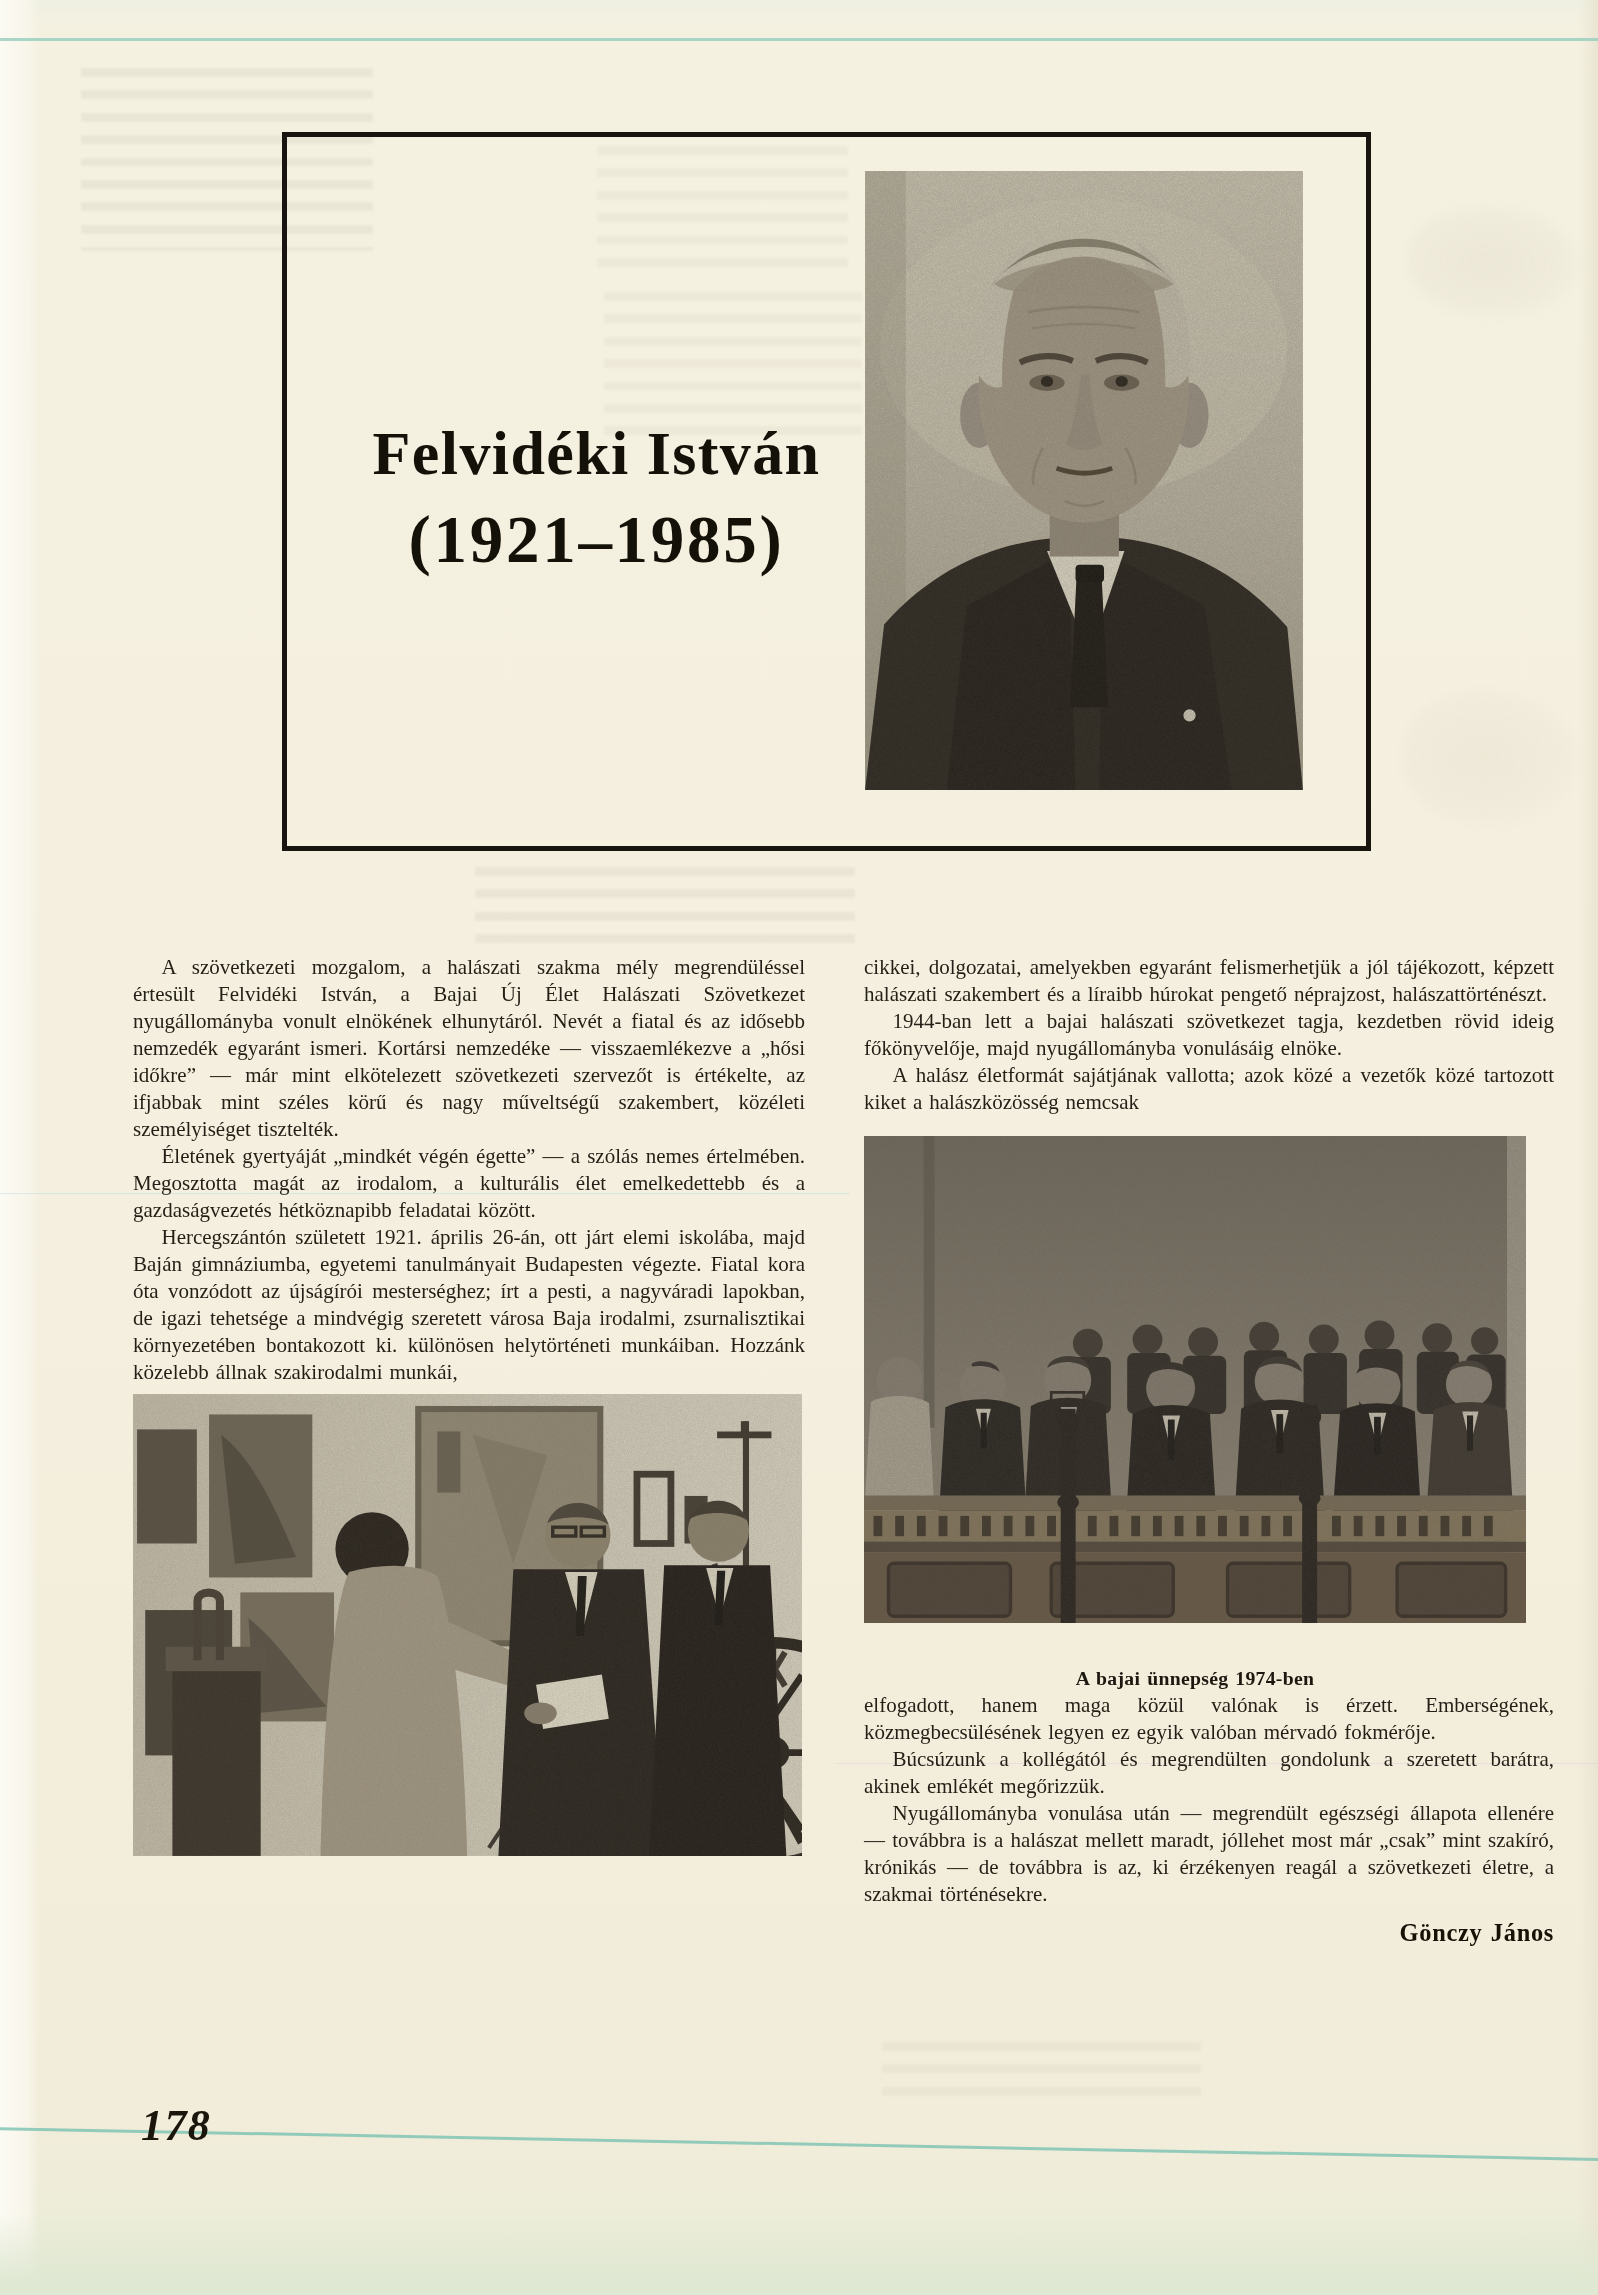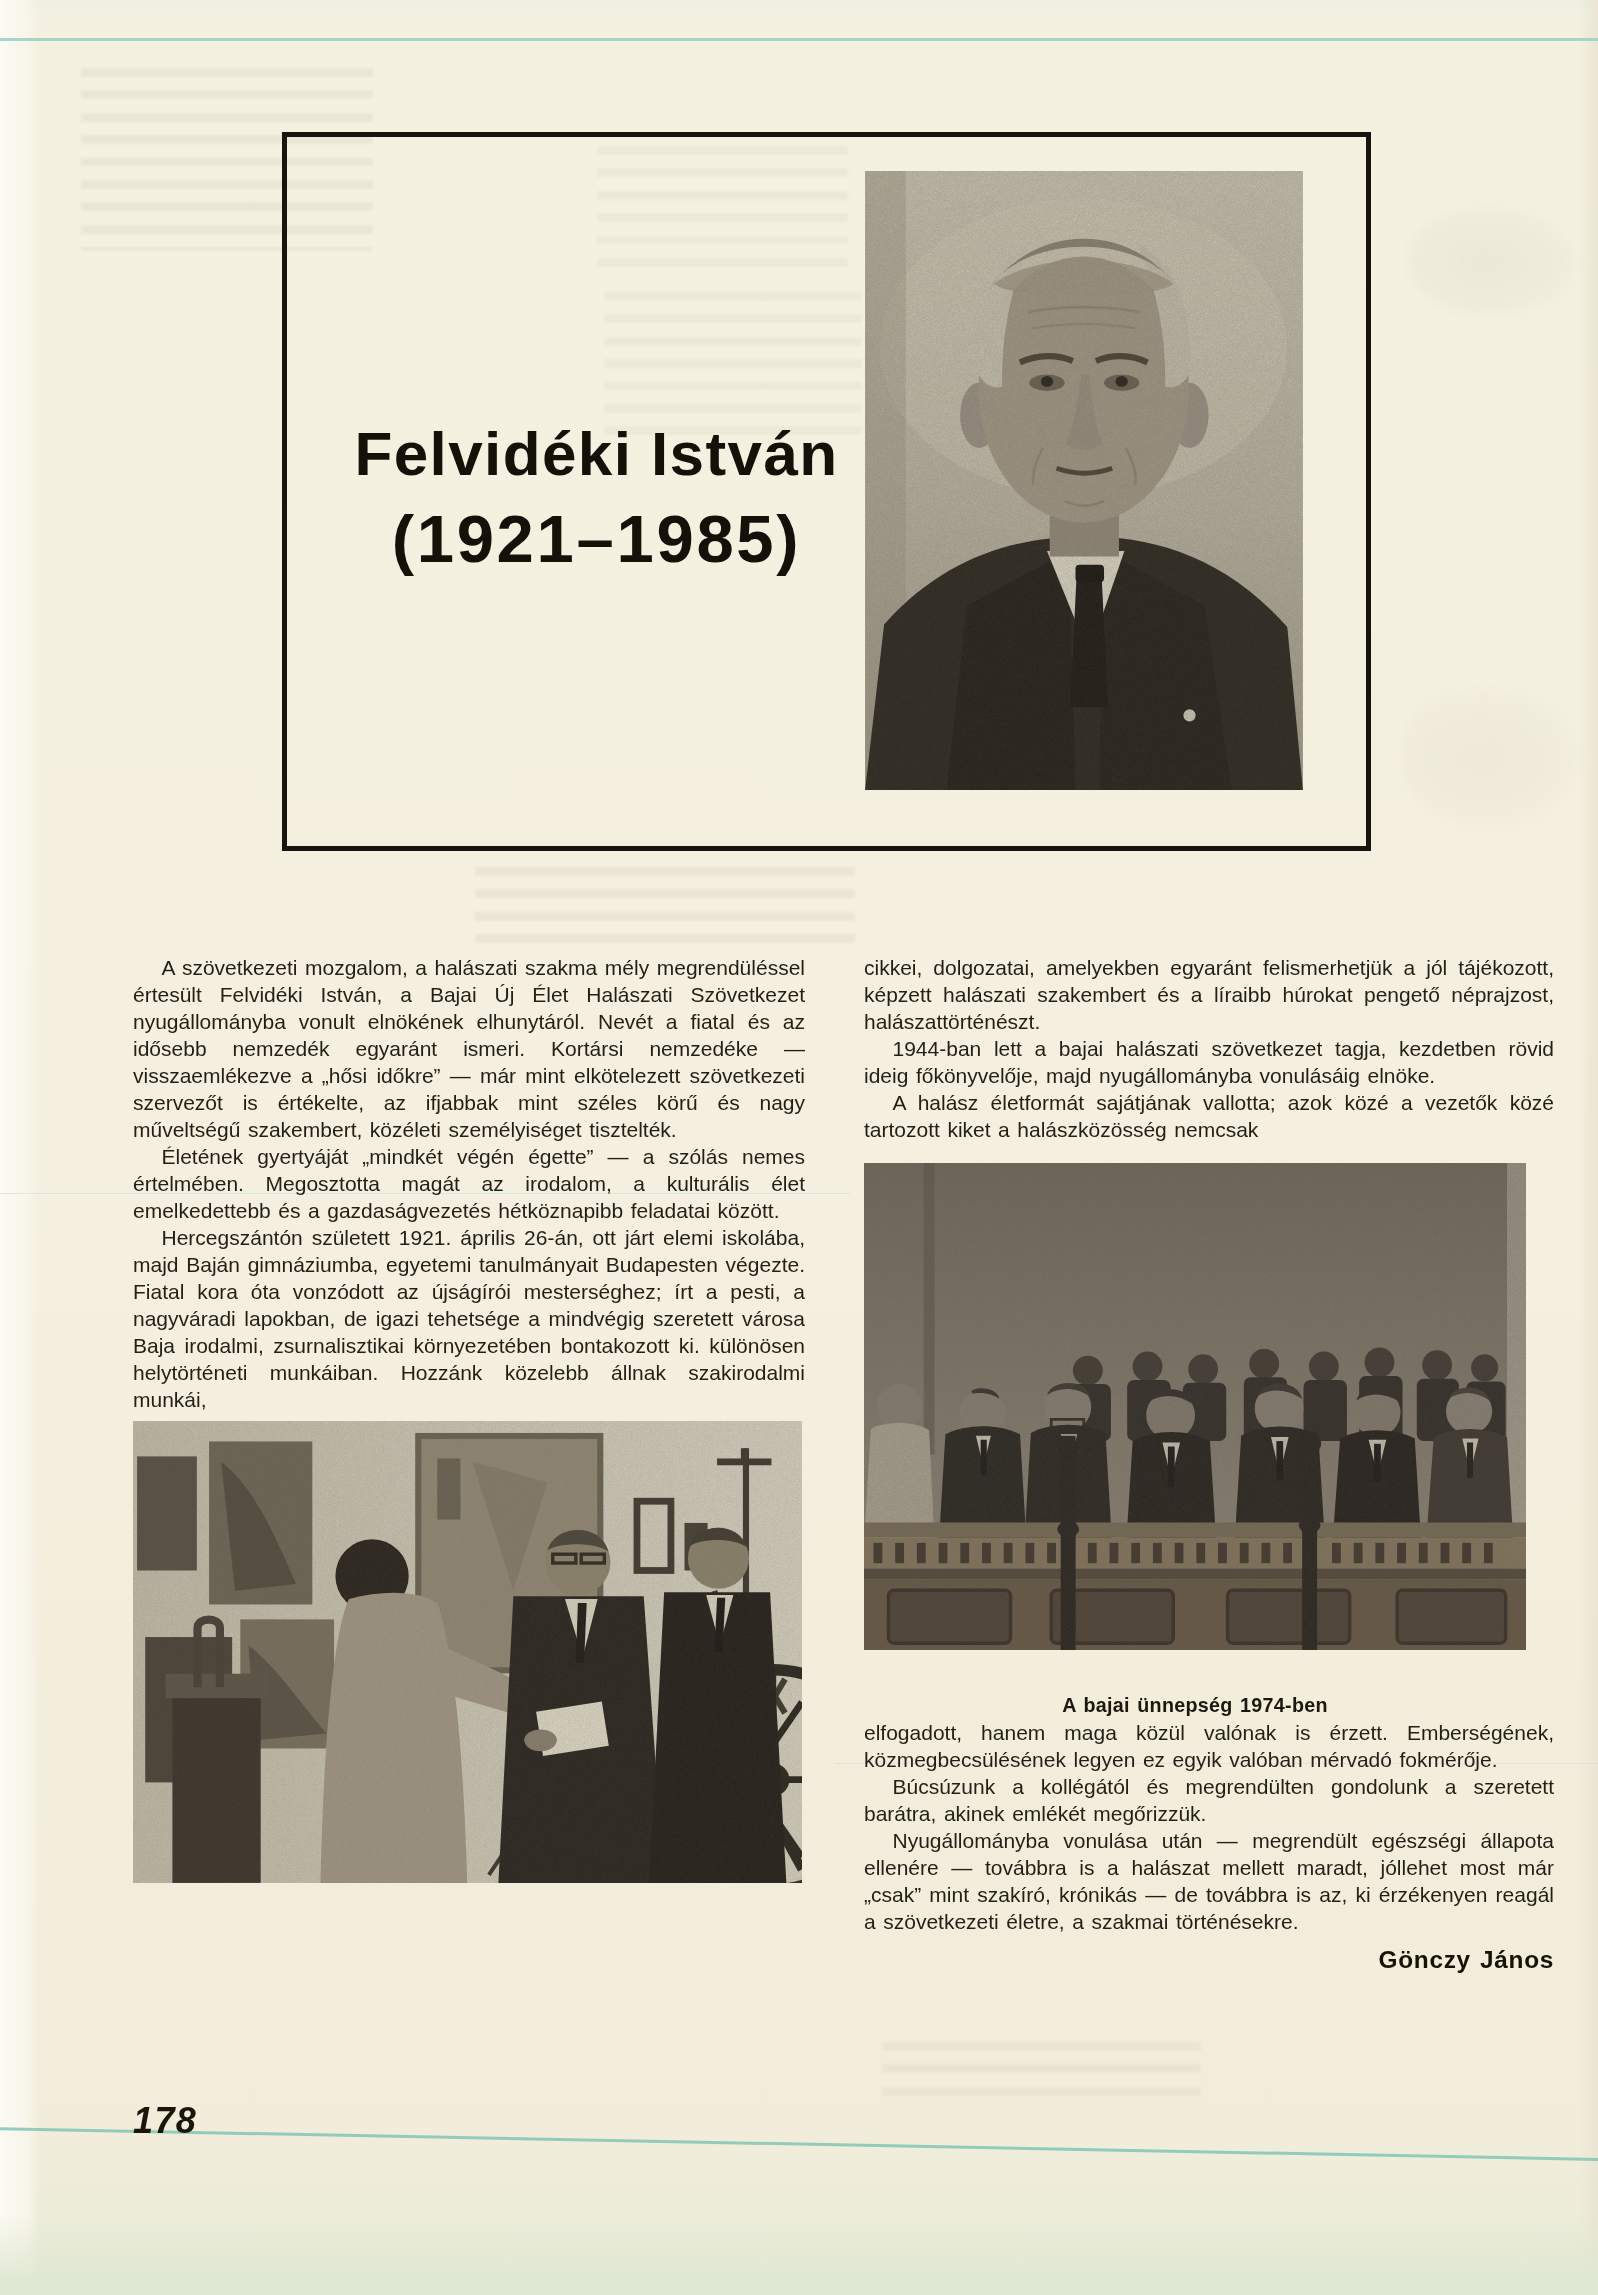--- a/index.html
+++ b/index.html
@@ -2,21 +2,21 @@
 <html lang="hu" style="font-size:11px"><head>
 <meta charset="utf-8">
 <style>
   html,body{margin:0;padding:0;background:#8a8a86;}
   .page{
     position:relative;
     width:1598px;height:2295px;
     margin:0 auto;
     background:linear-gradient(180deg,#eef0e2 0px,#f5f1e1 27px,#f4efde 55%,#f2edda 92%,#e9ecd8 100%);
     overflow:hidden;
-    font-family:Liberation Sans, sans-serif;
+    font-family:Liberation Serif, serif;
     color:#221e16;
   }
   .edge-left{position:absolute;left:0;top:0;width:39px;height:100%;background:linear-gradient(90deg,#fbfaf3 0%,#f8f5ea 70%,rgba(248,245,234,0));}
   .edge-right{position:absolute;right:0;top:0;width:20.4px;height:100%;background:linear-gradient(270deg,#eae5d2,rgba(234,229,210,0));}
   .scanline-top{position:absolute;left:0;top:38px;width:100%;height:2.7px;background:#9bcfc0;opacity:.85;}
   .scanline-cyan{position:absolute;left:0;top:1193px;width:850px;height:1.4px;background:#bfe0e6;opacity:.55;}
   .scanline-pink{position:absolute;left:835px;top:1763px;width:764px;height:1.4px;background:#e6c6d6;opacity:.4;}
   .scanline-diag{position:absolute;left:-27px;top:2143px;width:1697px;height:2.7px;background:#7cc2b2;opacity:.8;transform:rotate(1.1deg);}
   .bottom-band{position:absolute;left:0;bottom:0;width:100%;height:81px;background:linear-gradient(180deg,rgba(223,232,212,0),#dfe8d2 85%);}
 
@@ -40,21 +40,21 @@
   .col p{margin:0;}
   .col p.indent{text-indent:28.5px;}
   .photo{display:block;}
   .museum-photo{width:669px;height:462px;margin-top:8.1px;}
   .ceremony-photo{width:662px;height:487px;margin-top:20.4px;}
   .caption{font-weight:bold;text-align:center;color:#1d180f;}
   .caption-ceremony{font-size:19.7px;margin-top:42px;width:662px;letter-spacing:0.3px;}
   .caption-museum{font-size:20.4px;margin-top:37px;width:669px;line-height:27px;letter-spacing:0.3px;}
   .resume{margin-top:49px;}
   .signature{margin-top:11px;text-align:right;font-weight:bold;font-size:24.4px;letter-spacing:0.7px;color:#171206;}
-  .page-number{position:absolute;left:133px;top:2100px;font-size:36px;font-weight:bold;font-style:italic;color:#1b160c;letter-spacing:1.4px;}
+  .page-number{position:absolute;left:141px;top:2100px;font-size:44px;font-weight:bold;font-style:italic;color:#1b160c;letter-spacing:1.4px;}
 </style>
 </head>
 <body>
 
 <div class="page">
 
   <div class="edge-left"></div>
   <div class="edge-right"></div>
   <div class="scanline-top"></div>
   <div class="scanline-cyan"></div>

